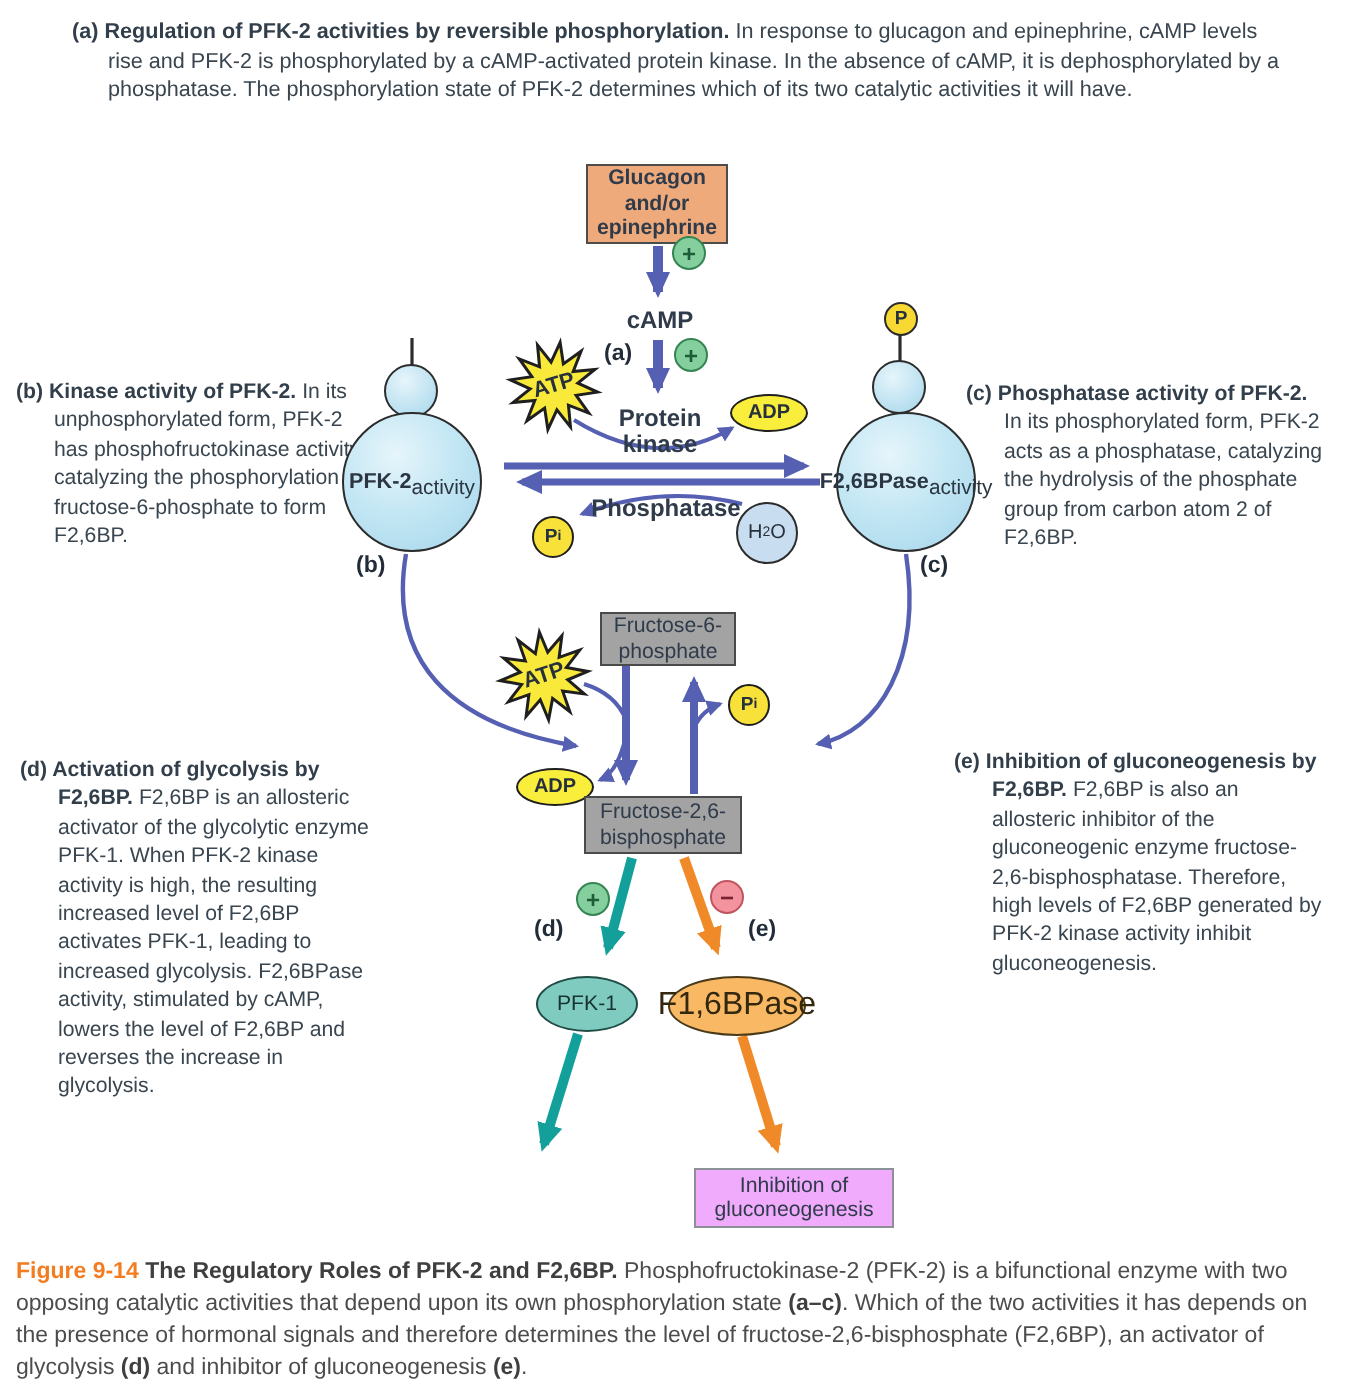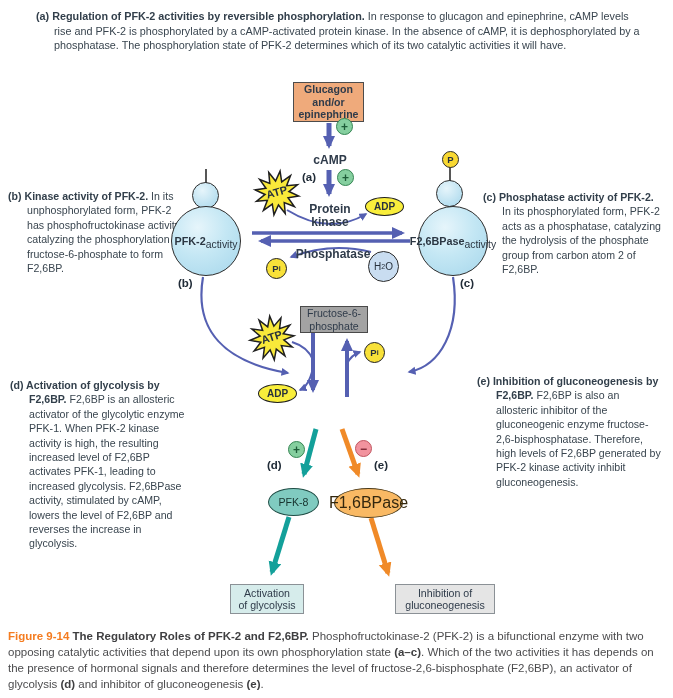--- a/index.html
+++ b/index.html
@@ -17,21 +17,21 @@
   .side-text b, .header-text b { font-weight:700; color:#323f4b; }
 
   .dlabel { font-weight:700; font-size:11.5px; color:#212c38; z-index:4; }
 
   .box { display:flex; flex-direction:column; align-items:center; justify-content:center;
          text-align:center; z-index:3; }
   .wbox { background:#a3a3a3; border:1.5px solid #4a4a4a; font-size:10.6px; line-height:12.2px; color:#2f3b4a; }
   .glucagon-box { background:#efaa7b; border:1.5px solid #4c4c4c; font-size:10.6px; line-height:12.4px;
                   color:#2f3b4a; font-weight:600;text-align:right; }
   .activation-box { background:#d6eceb; border:1.5px solid #8b9196; font-size:10.6px; line-height:12.4px; color:#2f3b4a; }
-  .inhibition-box { background:#e5e5e5; border:1.5px solid #8b9196; font-size:10.6px; line-height:12.4px; color:#2f3b4a;margin-left:48px; }
+  .inhibition-box { background:#f0abfc; border:1.5px solid #8b9196; font-size:10.6px; line-height:12.4px; color:#2f3b4a; }
 
   .mid-label { font-weight:600; font-size:12px; color:#2f3b4a; text-align:center; z-index:2; }
 
   .circle { border-radius:50%; display:flex; align-items:center; justify-content:center; }
   .enzyme-big { width:70px; height:70px; border:1.7px solid #2c2c2c; z-index:3; 
                 background: radial-gradient(circle at 38% 30%, #e6f5fb 0%, #c4e7f4 45%, #a5d6eb 100%); }
   .enzyme-big .nm { font-weight:700; font-size:10.8px; color:#2b3642; }
   .enzyme-big .ac { font-size:10.4px; color:#2b3642; margin-top:6px; }
   .enzyme-small { width:27px; height:27px; border:1.7px solid #2c2c2c; z-index:2;
                   background: radial-gradient(circle at 38% 30%, #e6f5fb, #a5d6eb); }
@@ -191,45 +191,45 @@
 
   <p class="abs side-text" style="left:8px; top:189px; width:176px;"><b><span>(b)</span> <span>Kinase activity of PFK-2.</span></b> <span>In its unphosphorylated form, PFK-2 has phosphofructokinase activity, catalyzing the phosphorylation of fructose-6-phosphate to form F2,6BP.</span></p>
 
   <p class="abs side-text" style="left:483px; top:190px; width:178px;"><b><span>(c)</span> <span>Phosphatase activity of PFK-2.</span></b> <span>In its phosphorylated form, PFK-2 acts as a phosphatase, catalyzing the hydrolysis of the phosphate group from carbon atom 2 of F2,6BP.</span></p>
 
   <div class="abs box wbox" style="left:300px; top:306px; width:68px; height:27px;">
     <span>Fructose-6-</span>
     <span>phosphate</span>
   </div>
 
+  <div class="abs box wbox" style="left:292px; top:398px; width:79px; height:29px;">
+    <span>Fructose-2,6-</span>
+    <span>bisphosphate</span>
+  </div>
 
   <p class="abs side-text" style="left:10px; top:378px; width:182px;"><b><span>(d)</span> <span>Activation of glycolysis by F2,6BP.</span></b> <span>F2,6BP is an allosteric activator of the glycolytic enzyme PFK-1. When PFK-2 kinase activity is high, the resulting increased level of F2,6BP activates PFK-1, leading to increased glycolysis. F2,6BPase activity, stimulated by cAMP, lowers the level of F2,6BP and reverses the increase in glycolysis.</span></p>
 
   <p class="abs side-text" style="left:477px; top:374px; width:186px;"><b><span>(e)</span> <span>Inhibition of gluconeogenesis by F2,6BP.</span></b> <span>F2,6BP is also an allosteric inhibitor of the gluconeogenic enzyme fructose-2,6-bisphosphatase. Therefore, high levels of F2,6BP generated by PFK-2 kinase activity inhibit gluconeogenesis.</span></p>
 
   <div class="abs circle sign sign-plus" style="left:288px; top:441px;">
       <span>+</span>
     </div>
   <div class="abs circle sign sign-minus" style="left:355px; top:440px;">
       <span>−</span>
     </div>
   <div class="abs dlabel" style="left:267px; top:459px;">(d)</div>
   <div class="abs dlabel" style="left:374px; top:459px;">(e)</div>
 
   <div class="abs teal-oval" style="left:268px; top:488px;">
-    <span>PFK-8</span>
+    <span>PFK-1</span>
   </div>
   <div class="abs orange-oval" style="left:334px; top:488px;">
     <span>F1,6BPase</span>
   </div>
 
-  <div class="abs box activation-box" style="left:230px; top:584px; width:74px; height:30px;">
-    <span>Activation</span>
-    <span>of glycolysis</span>
-  </div>
   <div class="abs box inhibition-box" style="left:347px; top:584px; width:100px; height:30px;">
     <span>Inhibition of</span>
     <span>gluconeogenesis</span>
   </div>
 
   <p class="abs caption"><span class="figlab">Figure 9-14</span> <span class="captitle">The Regulatory Roles of PFK-2 and F2,6BP.</span> <span>Phosphofructokinase-2 (PFK-2) is a bifunctional enzyme with two opposing catalytic activities that depend upon its own phosphorylation state </span><b>(a–c)</b><span>. Which of the two activities it has depends on the presence of hormonal signals and therefore determines the level of fructose-2,6-bisphosphate (F2,6BP), an activator of glycolysis </span><b>(d)</b><span> and inhibitor of gluconeogenesis </span><b>(e)</b><span>.</span></p>
 
 </div>
 
 </body></html>

